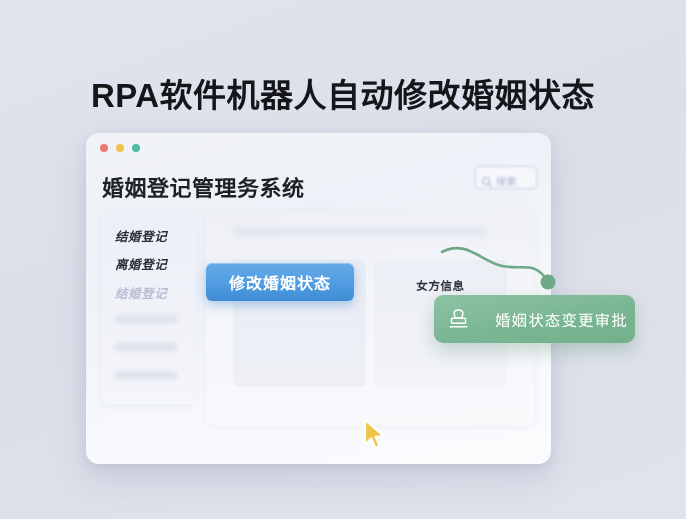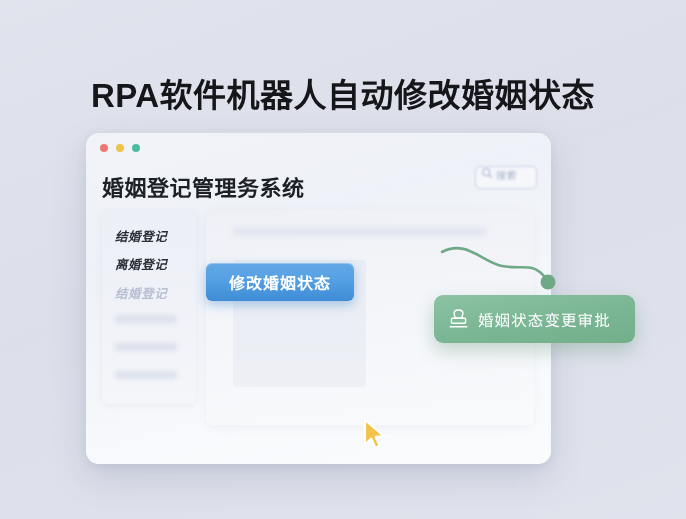--- a/index.html
+++ b/index.html
@@ -92,21 +92,21 @@
   .search-box {
     position: absolute;
     right: 14px;
     top: 5px;
     width: 62px;
     height: 23px;
     border: 1px solid #c9d0e4;
     border-radius: 5px;
     background: rgba(255,255,255,0.38);
     display: flex;
-    align-items: flex-start;
+    align-items: flex-end;
     gap: 3px;
     padding: 0 5px;
     box-sizing: border-box;
     filter: blur(0.9px);
   }
   .search-box svg { flex: 0 0 auto; display:block; }
   .search-text {
     font-size: 10px;
     color: #aab3cc;
     white-space: nowrap;
@@ -245,21 +245,21 @@
     position: absolute;
     left: 434px;
     top: 295px;
     width: 201px;
     height: 48px;
     border-radius: 9px;
     background: linear-gradient(170deg, #8cc3a3 0%, #7cb795 50%, #74af8c 100%);
     box-shadow: 0 8px 18px rgba(90, 140, 112, 0.32);
     display: flex;
     align-items: center;
-    gap: 9px;
+    gap: 26px;
     padding: 8px 14px;
     box-sizing: border-box;
   }
   .approve-badge .badge-label {
     font-size: 15.5px;
     font-weight: 400;
     color: #ffffff;
     letter-spacing: 1.1px;
     white-space: nowrap;
   }
@@ -305,20 +305,23 @@
         <div class="side-ghost g2"></div>
       </div>
 
       <div class="main-panel">
         <div class="panel-ghost-bar"></div>
 
         <div class="form-col left">
           <div class="form-col-label">男方信息</div>
         </div>
 
+        <div class="form-col right">
+          <div class="form-col-label">女方信息</div>
+        </div>
       </div>
     </div>
   </div>
 
   <button class="primary-btn">修改婚姻状态</button>
 
   <svg class="cursor" viewBox="0 0 26 34">
     <path d="M3 2 L3 26.5 L9.3 20.6 L13.3 29.8 L17.6 27.9 L13.6 18.9 L22 18.2 Z" fill="#f2c24a" stroke="#ffffff" stroke-width="2.2" stroke-linejoin="round"></path>
   </svg>
 

